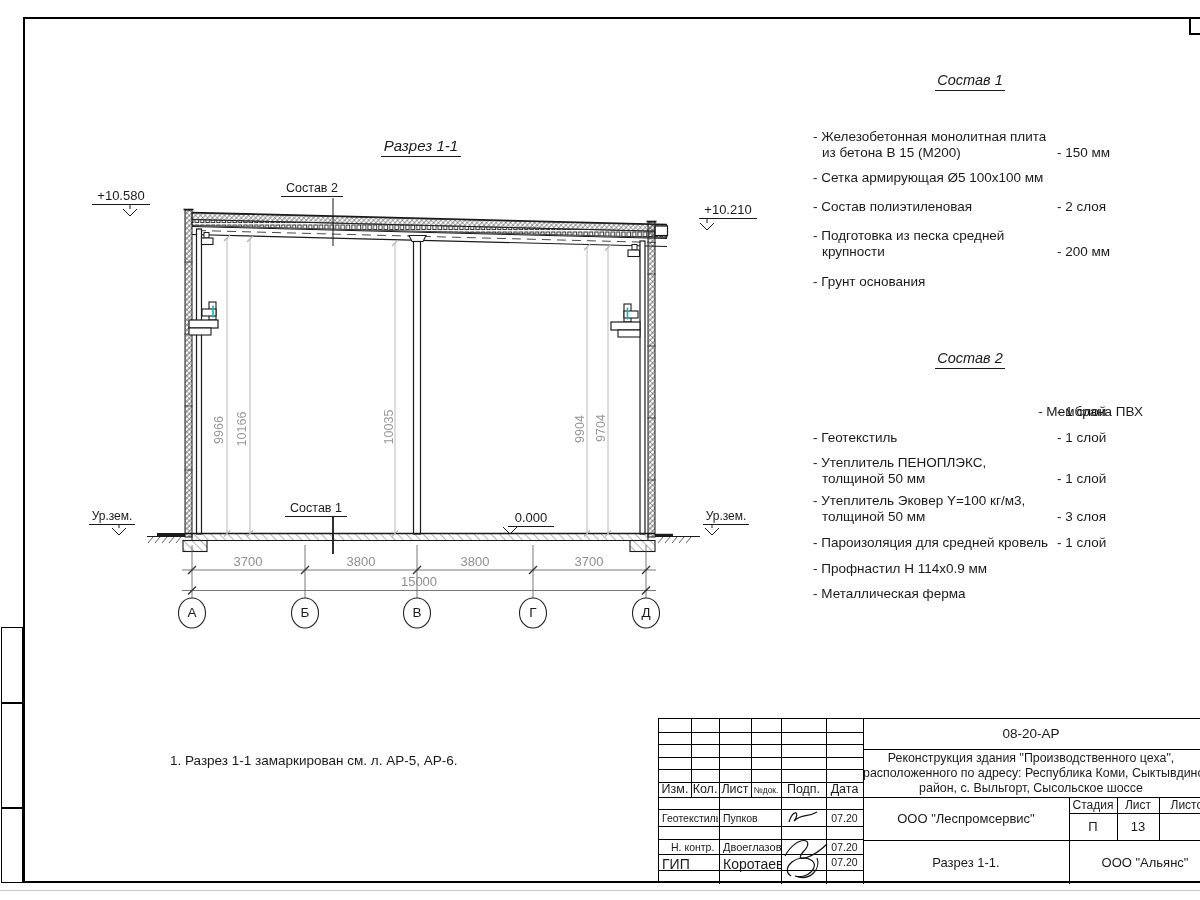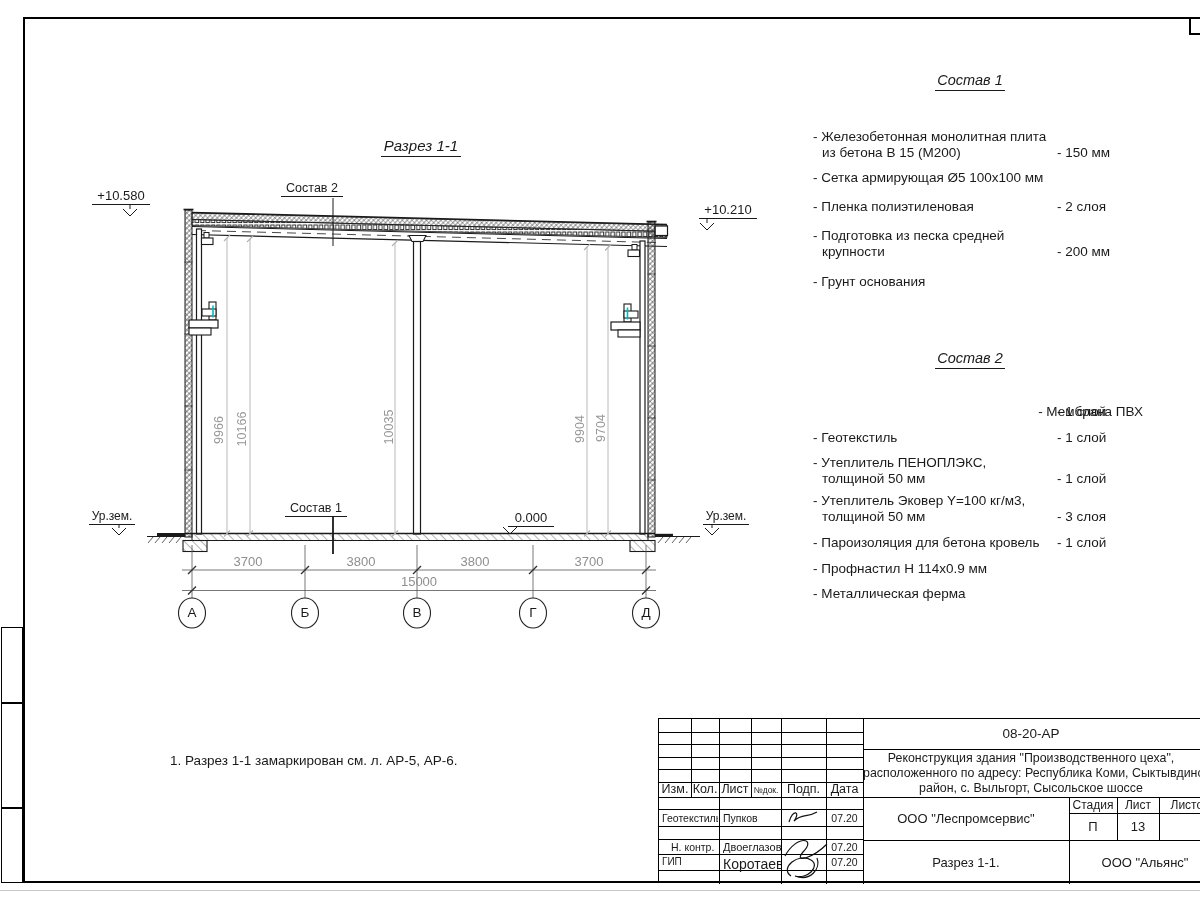--- a/index.html
+++ b/index.html
@@ -205,21 +205,21 @@
 </div>
 <div class="abs comp-item" style="left:813px;top:121px;margin-top:8px;">
   <div>- Железобетонная  монолитная плита</div>
   <div style="padding-left:9px;">из бетона В 15 (М200)</div>
   <div class="comp-val">- 150 мм</div>
 </div>
 <div class="abs comp-item" style="left:813px;top:170px;">
   <div>- Сетка армирующая Ø5 100x100 мм</div>
 </div>
 <div class="abs comp-item" style="left:813px;top:199px;">
-  <div>- Пленка полиэтиленовая</div>
+  <div>- Состав полиэтиленовая</div>
   <div class="comp-val">-  2 слоя</div>
 </div>
 <div class="abs comp-item" style="left:813px;top:228px;">
   <div>- Подготовка из песка средней</div>
   <div style="padding-left:9px;">крупности</div>
   <div class="comp-val">- 200 мм</div>
 </div>
 <div class="abs comp-item" style="left:813px;top:274px;">
   <div>- Грунт основания</div>
 </div>
@@ -239,21 +239,21 @@
   <div>- Утеплитель ПЕНОПЛЭКС,</div>
   <div style="padding-left:9px;">толщиной 50 мм</div>
   <div class="comp-val">- 1 слой</div>
 </div>
 <div class="abs comp-item" style="left:813px;top:493px;">
   <div>- Утеплитель Эковер Y=100 кг/м3,</div>
   <div style="padding-left:9px;">толщиной 50 мм</div>
   <div class="comp-val">- 3 слоя</div>
 </div>
 <div class="abs comp-item" style="left:813px;top:535px;">
-  <div>- Пароизоляция для бетона кровель</div>
+  <div>- Пароизоляция для средней кровель</div>
   <div class="comp-val">- 1 слой</div>
 </div>
 <div class="abs comp-item" style="left:813px;top:561px;">
   <div>- Профнастил Н 114x0.9 мм</div>
 </div>
 <div class="abs comp-item" style="left:813px;top:586px;">
   <div>- Металлическая ферма</div>
 </div>
 
 <div class="abs note" style="left:170px;top:753px;width:420px;">1. Разрез 1-1 замаркирован см. л. АР-5, АР-6.</div>
@@ -291,21 +291,21 @@
   <div class="t ctr" style="left:92px;top:66px;width:30px;height:12px;font-size:8.5px;">№док.</div>
   <div class="t ctr" style="left:122px;top:63px;width:45px;height:15px;font-size:12.5px;">Подп.</div>
   <div class="t ctr" style="left:167px;top:63px;width:37px;height:15px;font-size:12.5px;">Дата</div>
 
   <div class="t" style="left:3px;top:93px;width:56px;font-size:10.5px;">Геотекстиль</div>
   <div class="t" style="left:64px;top:93px;width:56px;font-size:10.5px;">Пупков</div>
   <div class="t ctr" style="left:167px;top:93px;width:37px;font-size:10.5px;">07.20</div>
   <div class="t" style="left:3px;top:122px;width:56px;font-size:10.5px;margin-left:9px;">Н. контр.</div>
   <div class="t" style="left:64px;top:122px;width:58px;font-size:11px;">Двоеглазов</div>
   <div class="t ctr" style="left:167px;top:122px;width:37px;font-size:10.5px;">07.20</div>
-  <div class="t" style="left:3px;top:137px;width:76px;font-size:10px;">ГИП</div>
+  <div class="t" style="left:3px;top:137px;width:76px;font-size:14px;">ГИП</div>
   <div class="t" style="left:64px;top:137px;width:58px;font-size:14px;">Коротаев</div>
   <div class="t ctr" style="left:167px;top:137px;width:37px;font-size:10.5px;">07.20</div>
 
   <svg style="position:absolute;left:118px;top:85px;z-index:3;" width="56" height="78" viewBox="0 0 56 78">
     <g fill="none" stroke="#111" stroke-width="1.2">
       <path d="M12,18 C16,4 24,8 17,17 C25,9 30,14 40,8"></path>
       <path d="M8,52 C20,30 40,34 26,48 C16,60 36,54 50,40"></path>
       <path d="M14,72 C2,64 22,48 34,56 C44,62 30,76 18,72 C34,78 44,64 40,54"></path>
     </g>
   </svg>

